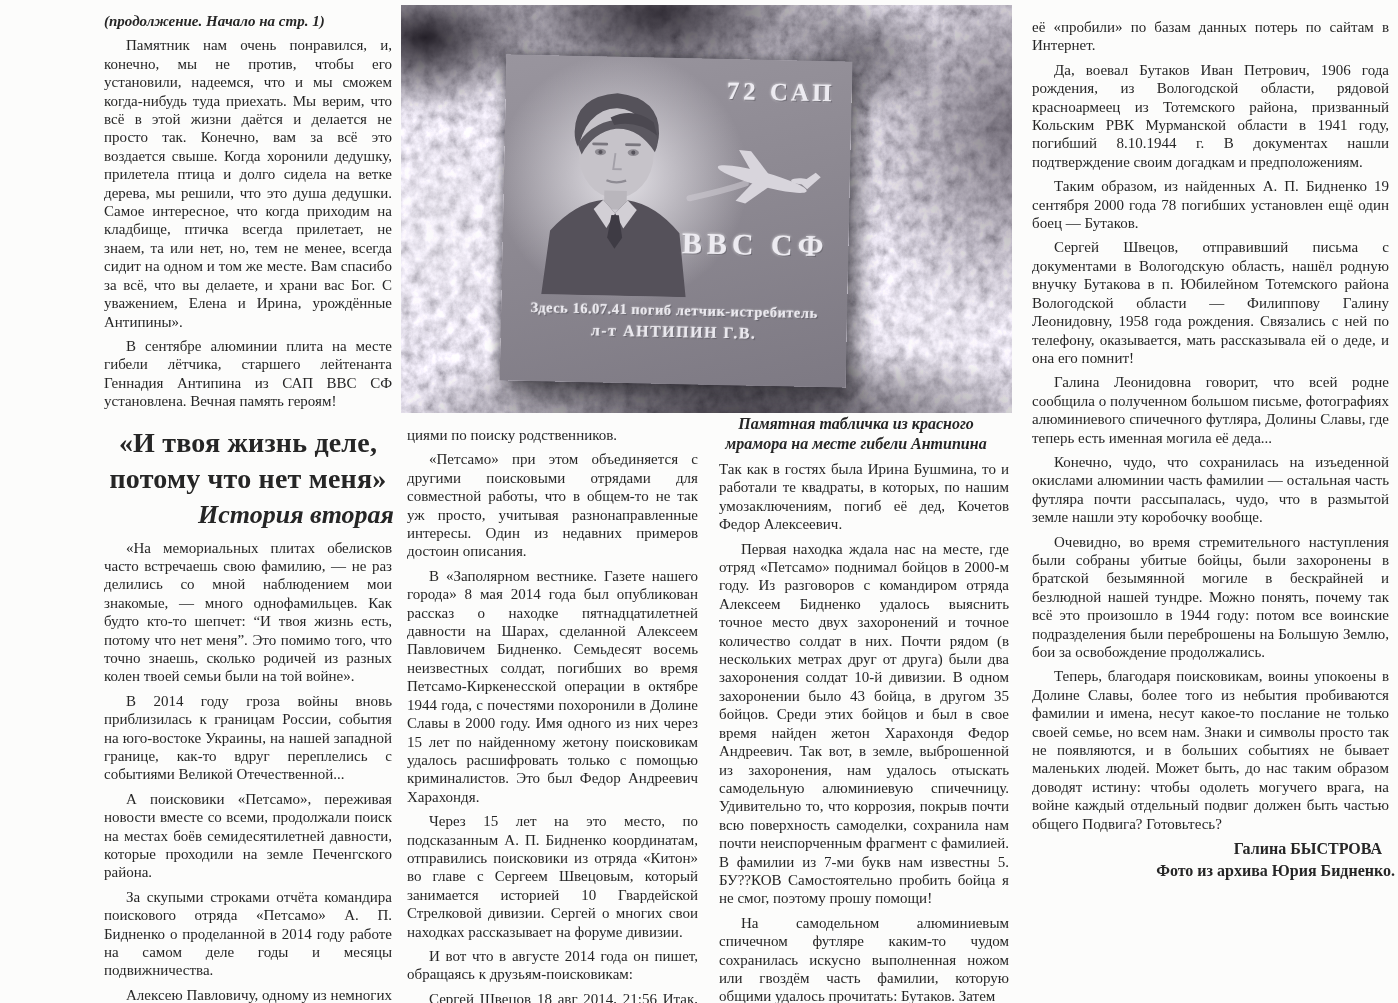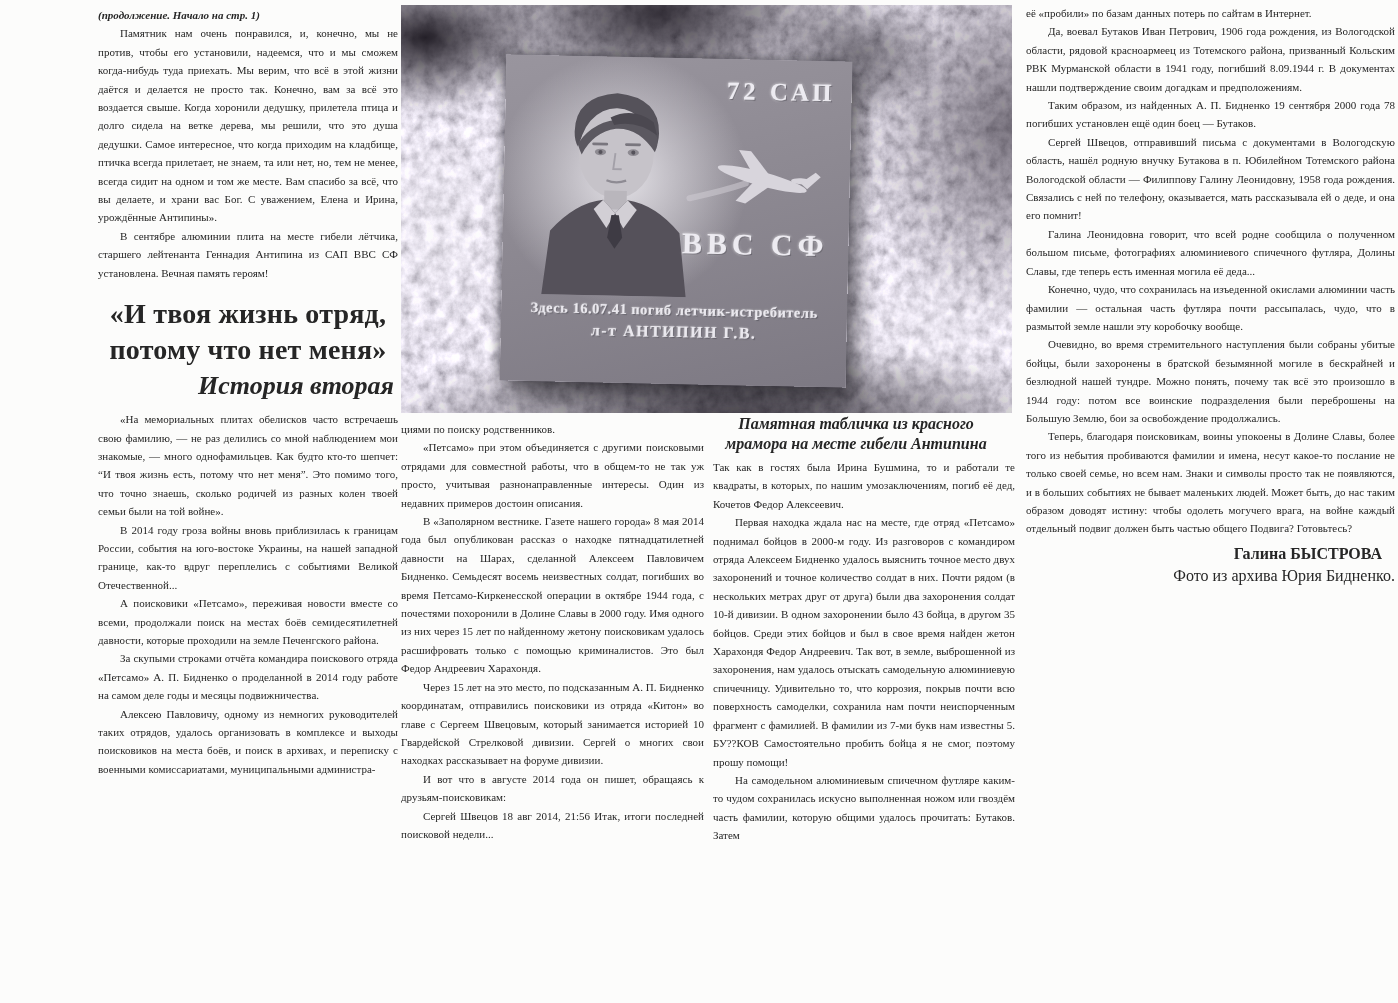--- a/index.html
+++ b/index.html
@@ -5,29 +5,29 @@
   html,body{margin:0;padding:0;background:#ffffff;}
   .page{
     position:relative;width:1398px;height:1003px;overflow:hidden;
     background:#fcfcfb;color:#262626;
     font-family:"Liberation Serif", serif;
   }
   .col{position:absolute;}
   .col1{left:98px;top:6px;width:300px;}
   .col2{left:401px;top:420px;width:303px;}
   .col3{left:713px;top:414px;width:302px;}
-  .col4{left:1026px;top:4px;width:369px;}
-  p.body{margin:0;font-size:11px;line-height:18.4px;text-align:justify;text-indent:22px;}
+  .col4{left:1026px;top:12px;width:369px;}
+  p.body{margin:6px;font-size:15px;line-height:18.4px;text-align:justify;text-indent:22px;}
   p.noind{text-indent:0;}
   .cont-note{margin:0 0 2px 0;font-size:15.5px;font-weight:bold;font-style:italic;text-align:center;}
   .headline{margin:14px 0 0 0;font-size:28px;line-height:36px;font-weight:bold;text-align:center;letter-spacing:.2px;}
   .subheadline{margin:3px 4px 9px 0;font-size:26px;font-weight:bold;font-style:italic;text-align:right;}
   .caption{margin:0 16px 4px 0;font-size:16px;font-weight:bold;font-style:italic;text-align:center;line-height:20px;}
   .author{margin:6px 13px 0 0;font-size:16px;font-weight:bold;text-align:right;text-indent:0;line-height:20px;}
-  .credit{margin:2px 0 0 0;font-size:16px;font-weight:normal;text-align:right;text-indent:0;line-height:20px;}
+  .credit{margin:2px 0 0 0;font-size:16px;font-weight:bold;text-align:right;text-indent:0;line-height:20px;}
 
   
   .photo{position:absolute;left:401px;top:5px;width:611px;height:408px;background:#9a95a0;overflow:hidden;}
   .rock-noise{position:absolute;left:0;top:0;width:100%;height:100%;}
   .rock-shade{position:absolute;left:0;top:0;right:0;bottom:0;
     background-image:
       radial-gradient(170px 110px at 4% 8%, rgba(18,14,22,.92), rgba(18,14,22,0) 70%),
       radial-gradient(300px 150px at 42% 2%, rgba(22,18,26,.85), rgba(22,18,26,0) 72%),
       radial-gradient(240px 280px at 100% 30%, rgba(28,22,32,.55), rgba(28,22,32,0) 70%),
       radial-gradient(460px 95px at 55% 101%, rgba(20,16,24,.78), rgba(20,16,24,0) 78%),
@@ -57,21 +57,21 @@
 </style>
 </head>
 <body>
 
 <div class="page">
 
   <div class="col col1">
     <p class="body cont-note noind">(продолжение. Начало на стр. 1)</p>
     <p class="body">Памятник нам очень понравился, и, конечно, мы не против, чтобы его установили, надеемся, что и мы сможем когда-нибудь туда приехать. Мы верим, что всё в этой жизни даётся и делается не просто так. Конечно, вам за всё это воздается свыше. Когда хоронили дедушку, прилетела птица и долго сидела на ветке дерева, мы решили, что это душа дедушки. Самое интересное, что когда приходим на кладбище, птичка всегда прилетает, не знаем, та или нет, но, тем не менее, всегда сидит на одном и том же месте. Вам спасибо за всё, что вы делаете, и храни вас Бог. С уважением, Елена и Ирина, урождённые Антипины».</p>
     <p class="body">В сентябре алюминии плита на месте гибели лётчика, старшего лейтенанта Геннадия Антипина из САП ВВС СФ установлена. Вечная память героям!</p>
-    <h2 class="headline"><span>«И твоя жизнь отряд,</span><br>
+    <h2 class="headline"><span>«И твоя жизнь деле,</span><br>
       <span>потому что нет меня»</span></h2>
     <h3 class="subheadline">История вторая</h3>
     <p class="body">«На мемориальных плитах обелисков часто встречаешь свою фамилию, — не раз делились со мной наблюдением мои знакомые, — много однофамильцев. Как будто кто-то шепчет: “И твоя жизнь есть, потому что нет меня”. Это помимо того, что точно знаешь, сколько родичей из разных колен твоей семьи были на той войне».</p>
     <p class="body">В 2014 году гроза войны вновь приблизилась к границам России, события на юго-востоке Украины, на нашей западной границе, как-то вдруг переплелись с событиями Великой Отечественной...</p>
     <p class="body">А поисковики «Петсамо», переживая новости вместе со всеми, продолжали поиск на местах боёв семидесятилетней давности, которые проходили на земле Печенгского района.</p>
     <p class="body">За скупыми строками отчёта командира поискового отряда «Петсамо» А. П. Бидненко о проделанной в 2014 году работе на самом деле годы и месяцы подвижничества.</p>
     <p class="body">Алексею Павловичу, одному из немногих руководителей таких отрядов, удалось организовать в комплексе и выходы поисковиков на места боёв, и поиск в архивах, и переписку с военными комиссариатами, муниципальными администра-</p>
   </div>
 
   <div class="photo">
@@ -143,21 +143,21 @@
 
   <div class="col col3">
     <p class="caption">Памятная табличка из красного мрамора на месте гибели Антипина</p>
     <p class="body noind">Так как в гостях была Ирина Бушмина, то и работали те квадраты, в которых, по нашим умозаключениям, погиб её дед, Кочетов Федор Алексеевич.</p>
     <p class="body">Первая находка ждала нас на месте, где отряд «Петсамо» поднимал бойцов в 2000-м году. Из разговоров с командиром отряда Алексеем Бидненко удалось выяснить точное место двух захоронений и точное количество солдат в них. Почти рядом (в нескольких метрах друг от друга) были два захоронения солдат 10-й дивизии. В одном захоронении было 43 бойца, в другом 35 бойцов. Среди этих бойцов и был в свое время найден жетон Харахондя Федор Андреевич. Так вот, в земле, выброшенной из захоронения, нам удалось отыскать самодельную алюминиевую спичечницу. Удивительно то, что коррозия, покрыв почти всю поверхность самоделки, сохранила нам почти неиспорченным фрагмент с фамилией. В фамилии из 7-ми букв нам известны 5. БУ??КОВ Самостоятельно пробить бойца я не смог, поэтому прошу помощи!</p>
     <p class="body">На самодельном алюминиевым спичечном футляре каким-то чудом сохранилась искусно выполненная ножом или гвоздём часть фамилии, которую общими удалось прочитать: Бутаков. Затем</p>
   </div>
 
   <div class="col col4">
     <p class="body noind">её «пробили» по базам данных потерь по сайтам в Интернет.</p>
-    <p class="body">Да, воевал Бутаков Иван Петрович, 1906 года рождения, из Вологодской области, рядовой красноармеец из Тотемского района, призванный Кольским РВК Мурманской области в 1941 году, погибший 8.09.1944 г. В документах нашли подтверждение своим догадкам и предположениям.</p>
+    <p class="body">Да, воевал Бутаков Иван Петрович, 1906 года рождения, из Вологодской области, рядовой красноармеец из Тотемского района, призванный Кольским РВК Мурманской области в 1941 году, погибший 8.10.1944 г. В документах нашли подтверждение своим догадкам и предположениям.</p>
     <p class="body">Таким образом, из найденных А. П. Бидненко 19 сентября 2000 года 78 погибших установлен ещё один боец — Бутаков.</p>
     <p class="body">Сергей Швецов, отправивший письма с документами в Вологодскую область, нашёл родную внучку Бутакова в п. Юбилейном Тотемского района Вологодской области — Филиппову Галину Леонидовну, 1958 года рождения. Связались с ней по телефону, оказывается, мать рассказывала ей о деде, и она его помнит!</p>
     <p class="body">Галина Леонидовна говорит, что всей родне сообщила о полученном большом письме, фотографиях алюминиевого спичечного футляра, Долины Славы, где теперь есть именная могила её деда...</p>
     <p class="body">Конечно, чудо, что сохранилась на изъеденной окислами алюминии часть фамилии — остальная часть футляра почти рассыпалась, чудо, что в размытой земле нашли эту коробочку вообще.</p>
     <p class="body">Очевидно, во время стремительного наступления были собраны убитые бойцы, были захоронены в братской безымянной могиле в бескрайней и безлюдной нашей тундре. Можно понять, почему так всё это произошло в 1944 году: потом все воинские подразделения были переброшены на Большую Землю, бои за освобождение продолжались.</p>
     <p class="body">Теперь, благодаря поисковикам, воины упокоены в Долине Славы, более того из небытия пробиваются фамилии и имена, несут какое-то послание не только своей семье, но всем нам. Знаки и символы просто так не появляются, и в больших событиях не бывает маленьких людей. Может быть, до нас таким образом доводят истину: чтобы одолеть могучего врага, на войне каждый отдельный подвиг должен быть частью общего Подвига? Готовьтесь?</p>
     <p class="author">Галина БЫСТРОВА</p>
     <p class="credit">Фото из архива Юрия Бидненко.</p>
   </div>
 

